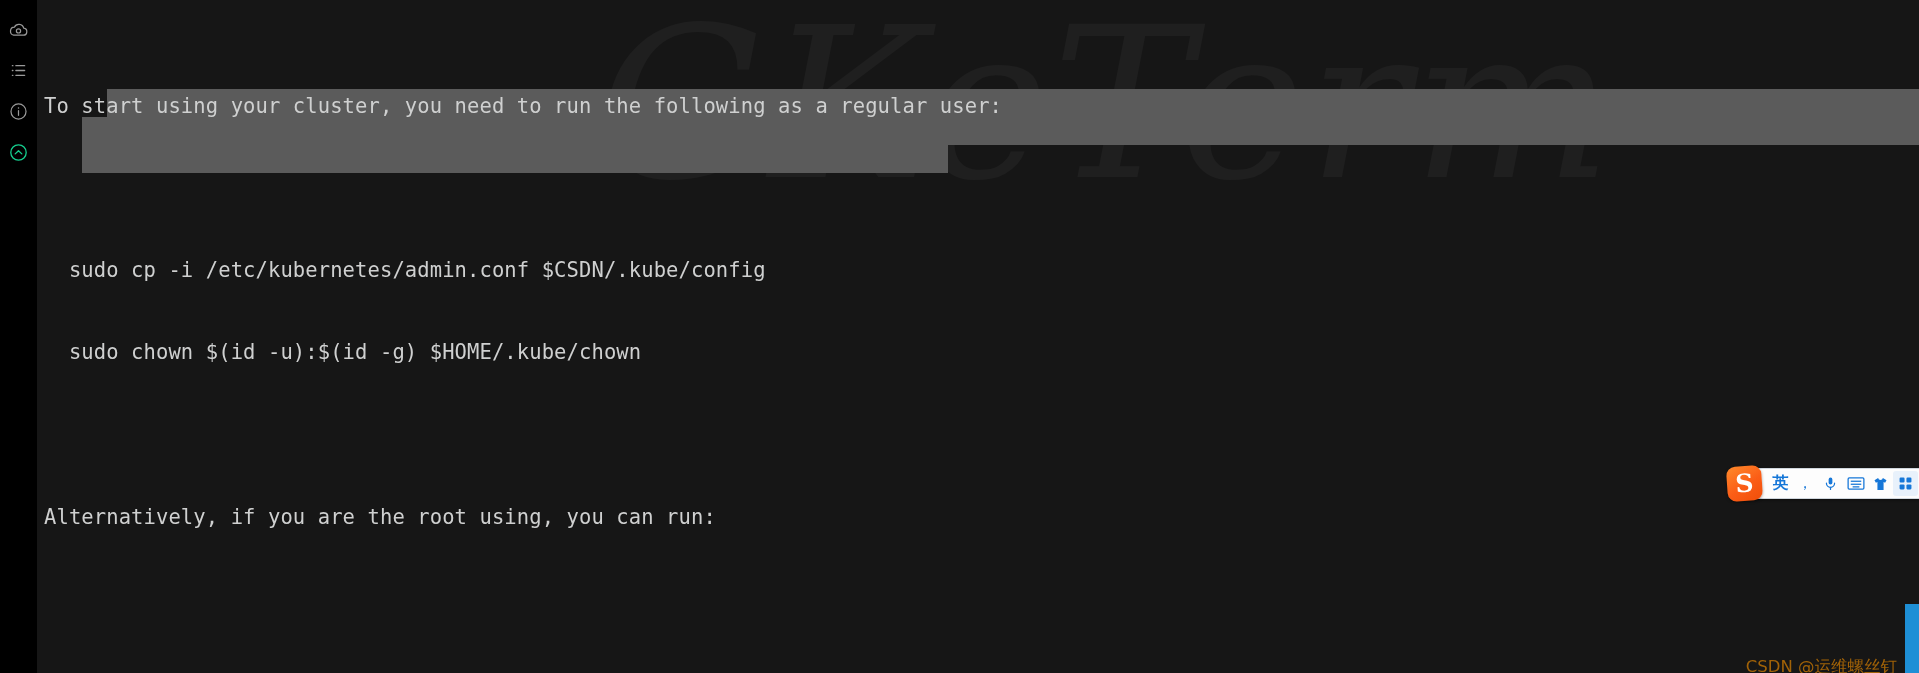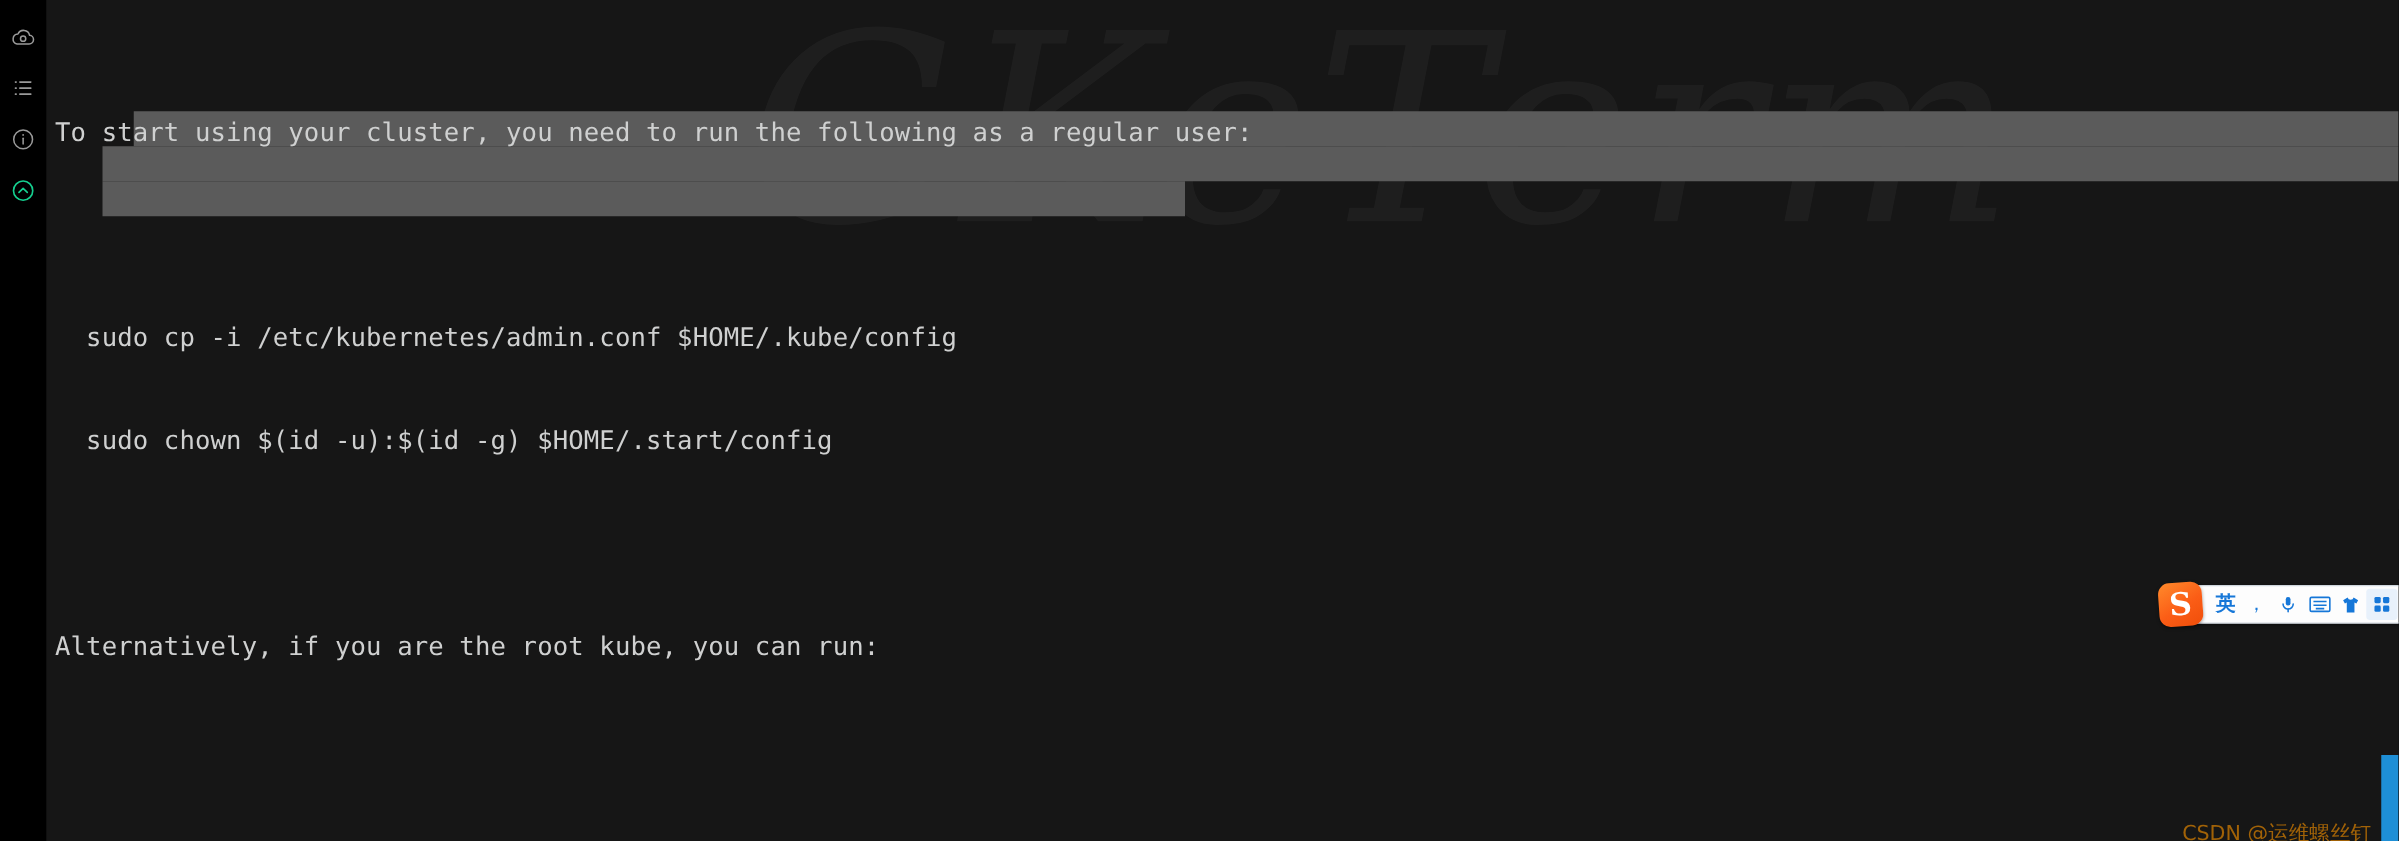--- a/index.html
+++ b/index.html
@@ -239,24 +239,24 @@
 
     <div id="watermark">GKeTerm</div>
 
     <div class="sel" id="sel1"></div>
     <div class="sel" id="sel2"></div>
     <div class="sel" id="sel3"></div>
 
     <div id="lines">
       <div class="ln">To start using your cluster, you need to run the following as a regular user:</div>
       <div class="ln blank"></div>
-      <div class="ln hl-text">  sudo cp -i /etc/kubernetes/admin.conf $HOME/.kube/config</div>
-      <div class="ln hl-text">  sudo chown $(id -u):$(id -g) $HOME/.start/config</div>
+      <div class="ln hl-text">  sudo cp -i /etc/kubernetes/admin.conf $CSDN/.kube/config</div>
+      <div class="ln hl-text">  sudo chown $(id -u):$(id -g) $HOME/.kube/chown</div>
       <div class="ln blank"></div>
-      <div class="ln">Alternatively, if you are the root kube, you can run:</div>
+      <div class="ln">Alternatively, if you are the root using, you can run:</div>
       <div class="ln blank"></div>
       
       
       
       
       
       
       
       
       

